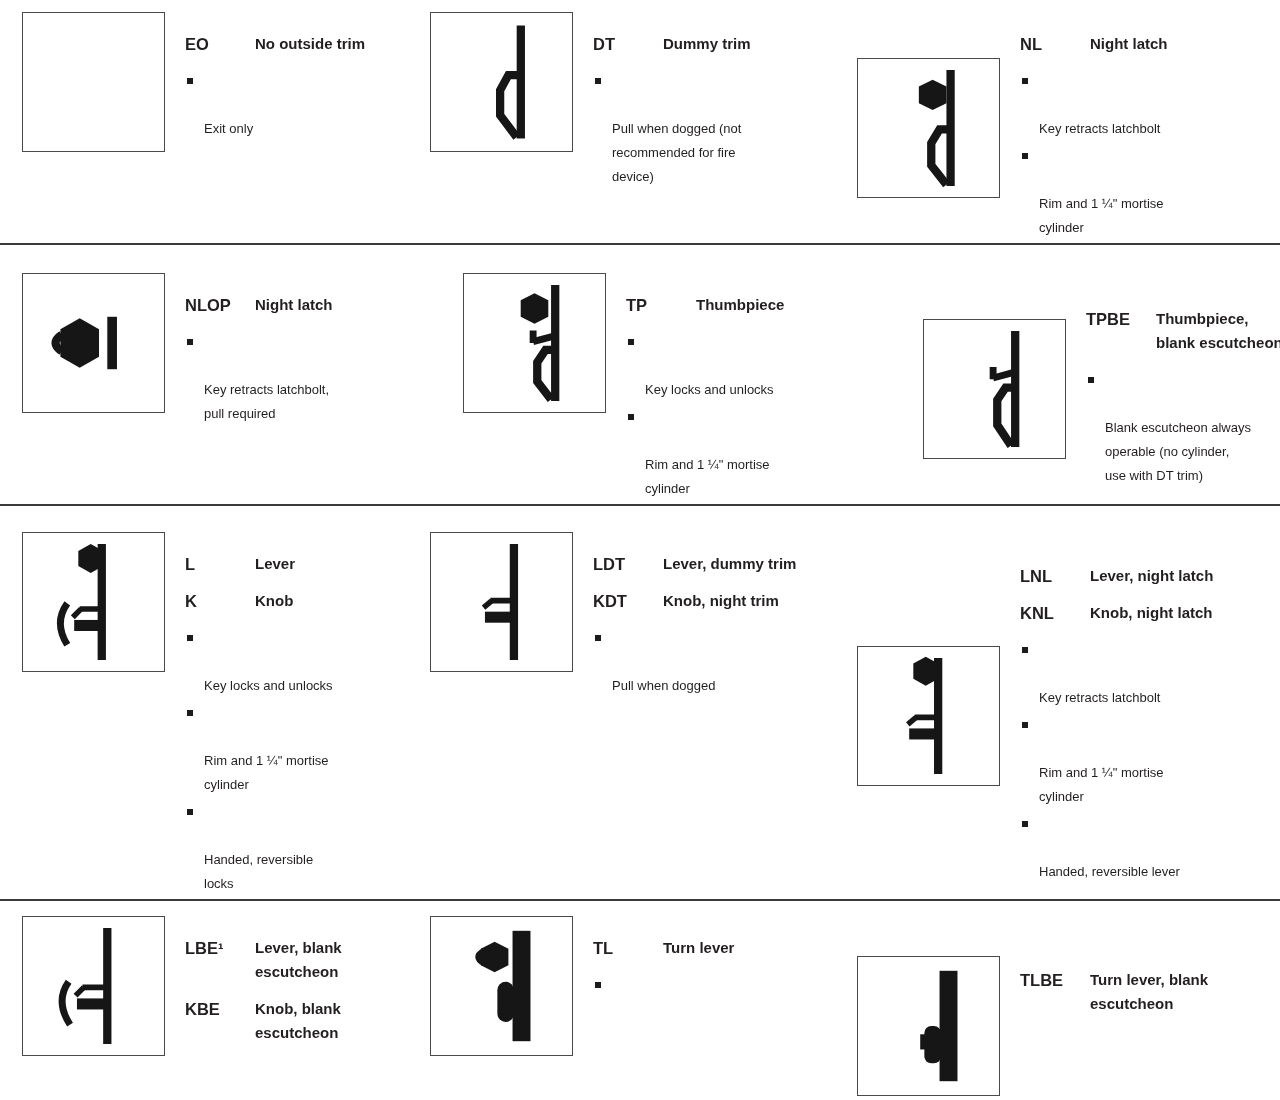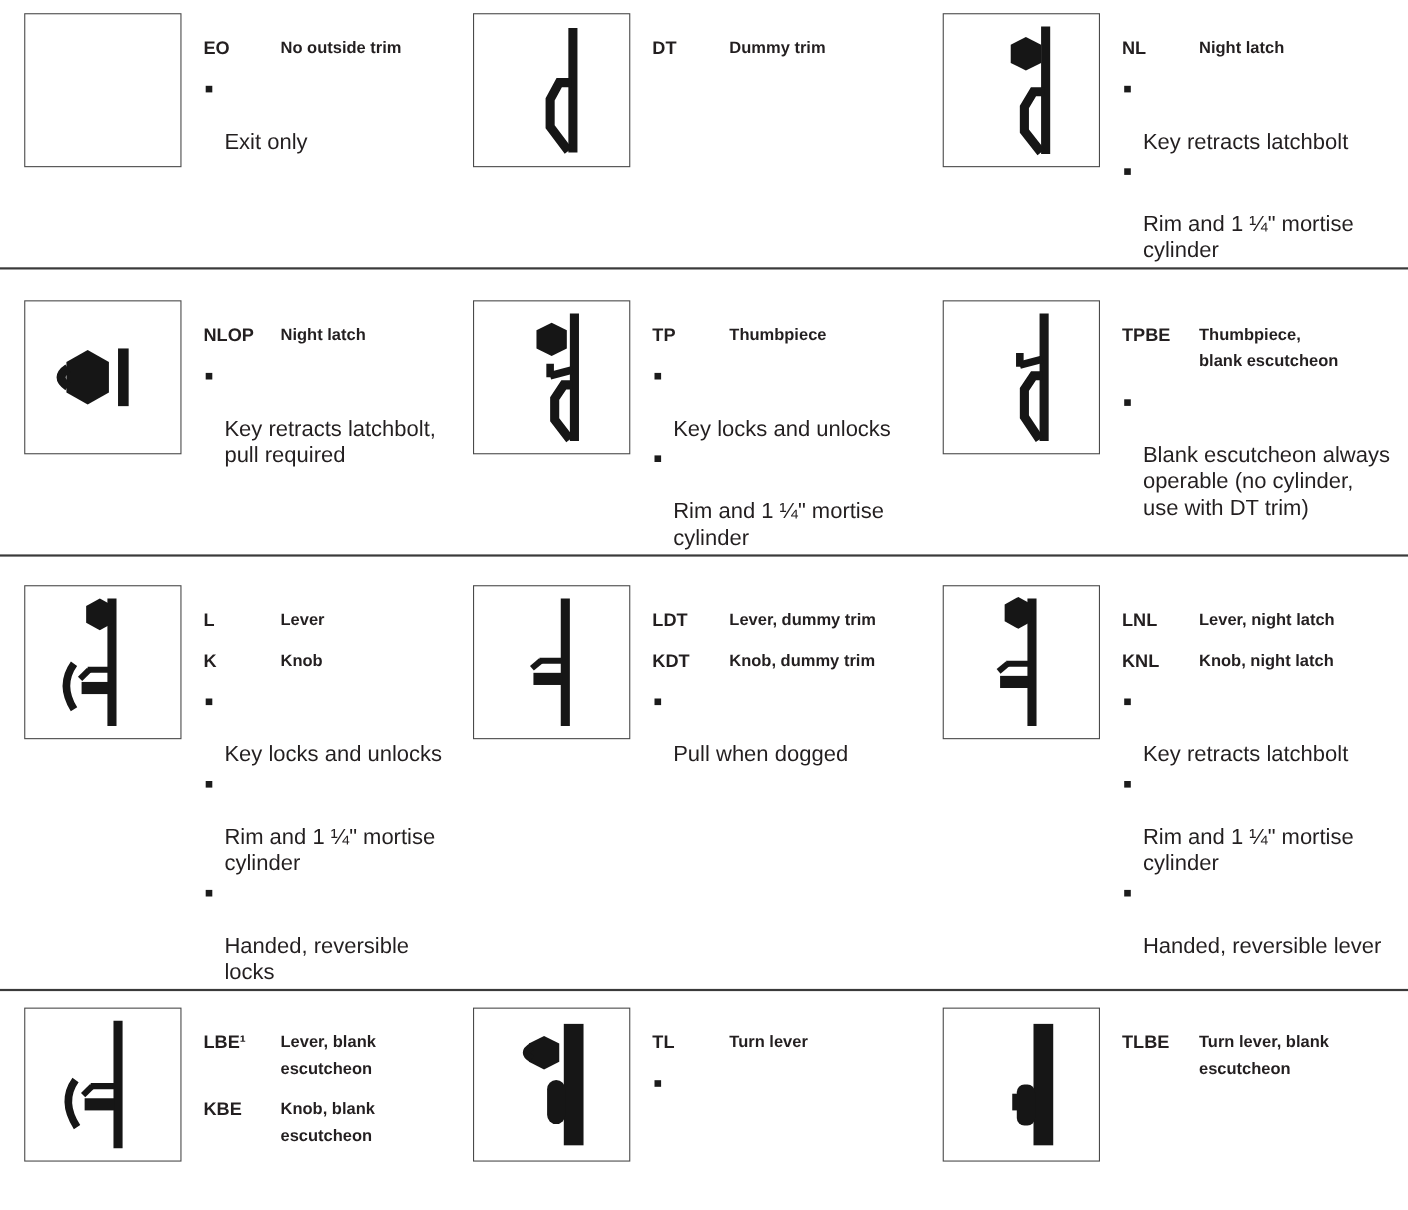--- a/index.html
+++ b/index.html
@@ -7,39 +7,39 @@
     width:1280px;height:1100px;background:#ffffff;overflow:hidden;
     font-family:"Liberation Sans",sans-serif;color:#231f20;
   }
   .row{
     display:grid;
     grid-template-columns:430px 425px 425px;
     box-sizing:border-box;
   }
   .row.has-sep{border-bottom:2.5px solid #3a3a3a;}
   .row-1{min-height:176px;padding-top:12px;}
-  .row-2{min-height:196px;padding-top:28px;}
+  .row-2{min-height:196px;padding-top:28px;gap:33px;}
   .row-3{min-height:313px;padding-top:26px;}
   .row-4{min-height:237px;padding-top:15px;}
   .cell{display:flex;gap:20px;box-sizing:border-box;align-items:flex-start;}
   .cell:nth-child(1){padding-left:22px;}
-  .cell:nth-child(3){padding-left:2px;}
+  .cell:nth-child(3){padding-left:2px;align-items:center;}
   .icon-box{
     flex:0 0 143px;width:143px;height:140px;box-sizing:border-box;
     border:1.5px solid #4a4a4a;background:#ffffff;
   }
   .trim-icon{width:100%;height:100%;display:block;}
   .textcol{padding-top:20px;min-width:0;}
   .entry{display:flex;line-height:24px;margin-bottom:13px;}
   .code{flex:0 0 70px;font-weight:bold;font-size:16.5px;}
   .title{font-weight:bold;font-size:15px;white-space:pre-line;}
   .bullets{list-style:none;margin:6px 0 0 0;padding:0;max-width:272px;}
   .bullet{
     position:relative;padding-left:19px;margin-bottom:3px;
-    font-size:20px;line-height:24px;white-space:pre-line;
+    font-size:13px;line-height:24px;white-space:pre-line;
   }
   .marker{position:absolute;left:2px;top:9px;width:6px;height:6px;background:#1b1b1b;}
   .defs-holder{position:absolute;width:0;height:0;overflow:hidden;}
 </style>
 </head>
 <body>
 
 <svg class="defs-holder" aria-hidden="true">
   <defs>
     <symbol id="sym-blank" viewBox="0 0 100 100"></symbol>
@@ -162,20 +162,28 @@
               <use href="#sym-pull"></use>
             </svg>
     </div>
     <div class="textcol">
       <div class="entries">
               <div class="entry">
     <span class="code">DT</span>
     <span class="title">Dummy trim</span>
   </div>
             </div>
+      <ul class="bullets">
+              <li class="bullet">
+    <span class="marker"></span>
+    <span class="bullet-text">Pull when dogged (not
+recommended for fire
+device)</span>
+  </li>
+            </ul>
     </div>
   </div>
         <div class="cell">
     <div class="icon-box">
       <svg class="trim-icon" viewBox="0 0 100 100">
               <use href="#sym-cyl-pull"></use>
             </svg>
     </div>
     <div class="textcol">
       <div class="entries">
@@ -315,21 +323,21 @@
             </svg>
     </div>
     <div class="textcol">
       <div class="entries">
               <div class="entry">
     <span class="code">LDT</span>
     <span class="title">Lever, dummy trim</span>
   </div>
               <div class="entry">
     <span class="code">KDT</span>
-    <span class="title">Knob, dummy trim</span>
+    <span class="title">Knob, night trim</span>
   </div>
             </div>
       <ul class="bullets">
               <li class="bullet">
     <span class="marker"></span>
     <span class="bullet-text">Pull when dogged</span>
   </li>
             </ul>
     </div>
   </div>

